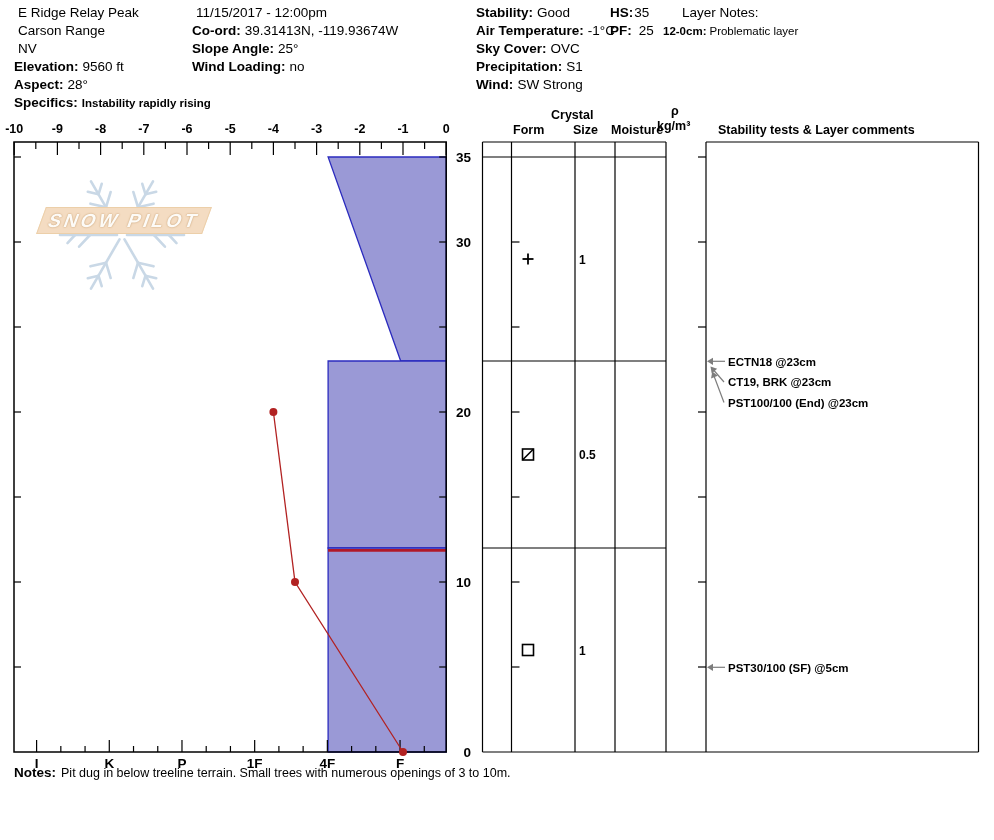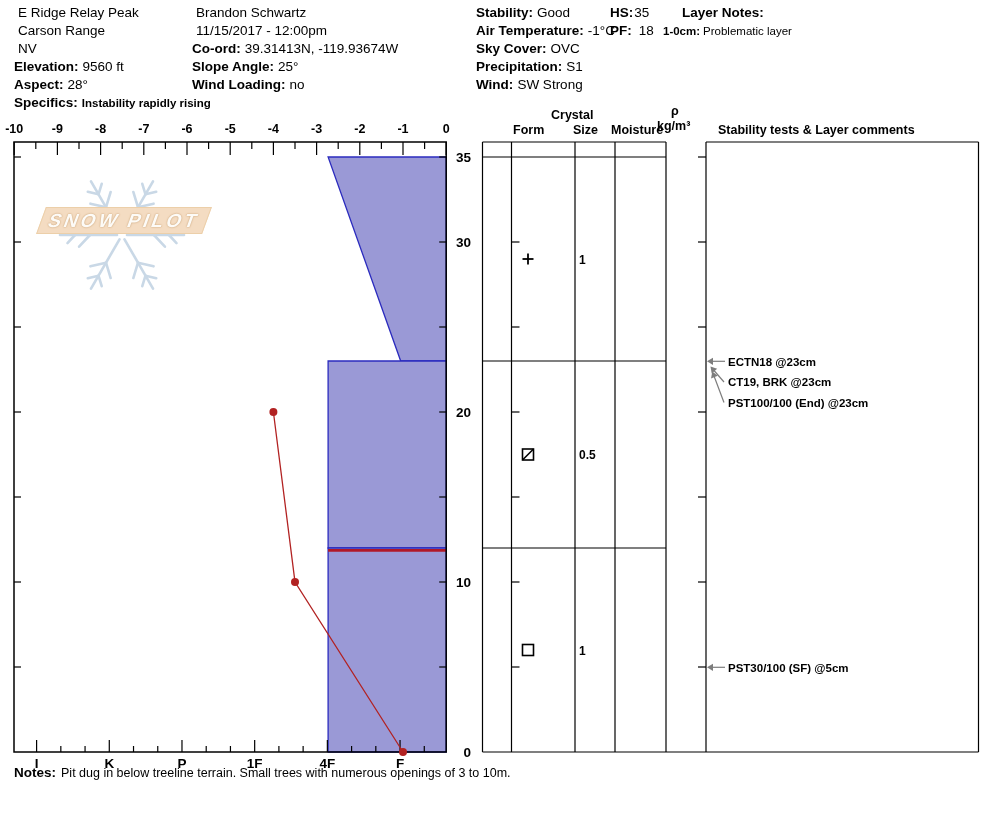--- a/index.html
+++ b/index.html
@@ -3,21 +3,21 @@
 <meta charset="utf-8">
 <style>
   html,body{margin:0;padding:0;background:#fff;}
   .page{position:relative;width:994px;height:840px;background:#fff;overflow:hidden;
         font-family:"Liberation Sans",sans-serif;color:#000;}
   .svg-host{position:absolute;left:0;top:0;width:814px;height:840px;}
   svg{display:block;font-family:"Liberation Sans",sans-serif;}
   .hdr{position:absolute;top:4px;font-size:13.5px;line-height:18px;white-space:nowrap;z-index:4;}
   .hdr b{font-weight:bold;margin-right:4px;}
   .col1{left:14px;}.col2{left:192px;}.col3{left:444px;margin-left:32px;}.col4{left:610px;}.col5{left:663px;}
-  .col5 .ln-title{font-weight:bold;padding-left:19px;}
+  .col5 .ln-title{font-weight:normal;padding-left:19px;}
   .small-line{font-size:11.5px;}
   .small-line b{font-size:11.5px;}
   .hdr .sp-small{font-size:11.5px;font-weight:bold;}
   .th{position:absolute;font-weight:bold;font-size:12.5px;white-space:nowrap;z-index:4;}
   .th-crystal{left:551px;top:108px;}
   .th-form{left:513px;top:123px;}
   .th-size{left:573px;top:123px;}
   .th-moisture{left:611px;top:123px;}
   .th-rho{left:671px;top:104px;}
   .th-rho-units{left:657px;top:119px;}
@@ -226,43 +226,42 @@
   <div class="hdr col1">
     <div><b></b><span>E Ridge Relay Peak</span></div>
     <div><b></b><span>Carson Range</span></div>
     <div><b></b><span>NV</span></div>
     <div><b>Elevation:</b><span>9560 ft</span></div>
     <div><b>Aspect:</b><span>28°</span></div>
     <div><b>Specifics:</b><span class="sp-small">Instability rapidly rising</span></div>
   </div>
 
   <div class="hdr col2">
-    <div><b></b><span>Brandon Schwartz</span></div>
     <div><b></b><span>11/15/2017 - 12:00pm</span></div>
     <div><b>Co-ord:</b><span>39.31413N, -119.93674W</span></div>
     <div><b>Slope Angle:</b><span>25°</span></div>
     <div><b>Wind Loading:</b><span>no</span></div>
   </div>
 
   <div class="hdr col3">
     <div><b>Stability:</b><span>Good</span></div>
     <div><b>Air Temperature:</b><span>-1°C</span></div>
     <div><b>Sky Cover:</b><span>OVC</span></div>
     <div><b>Precipitation:</b><span>S1</span></div>
     <div><b>Wind:</b><span>SW Strong</span></div>
   </div>
 
   <div class="hdr col4">
     <div><b style="margin-right:1px">HS:</b><span>35</span></div>
-    <div><b style="margin-right:7px">PF:</b><span>18</span></div>
+    <div><b style="margin-right:7px">PF:</b><span>25</span></div>
   </div>
 
   <div class="hdr col5">
     <div class="ln-title">Layer Notes:</div>
-    <div class="small-line"><b style="margin-right:3px">1-0cm:</b><span>Problematic layer</span></div>
+    <div class="small-line"><b style="margin-right:3px">12-0cm:</b><span>Problematic layer</span></div>
   </div>
 
   <div class="logo-banner">
     <span>SNOW PILOT</span>
   </div>
 
   <div class="th th-crystal">Crystal</div>
   <div class="th th-form">Form</div>
   <div class="th th-size">Size</div>
   <div class="th th-moisture">Moisture</div>

